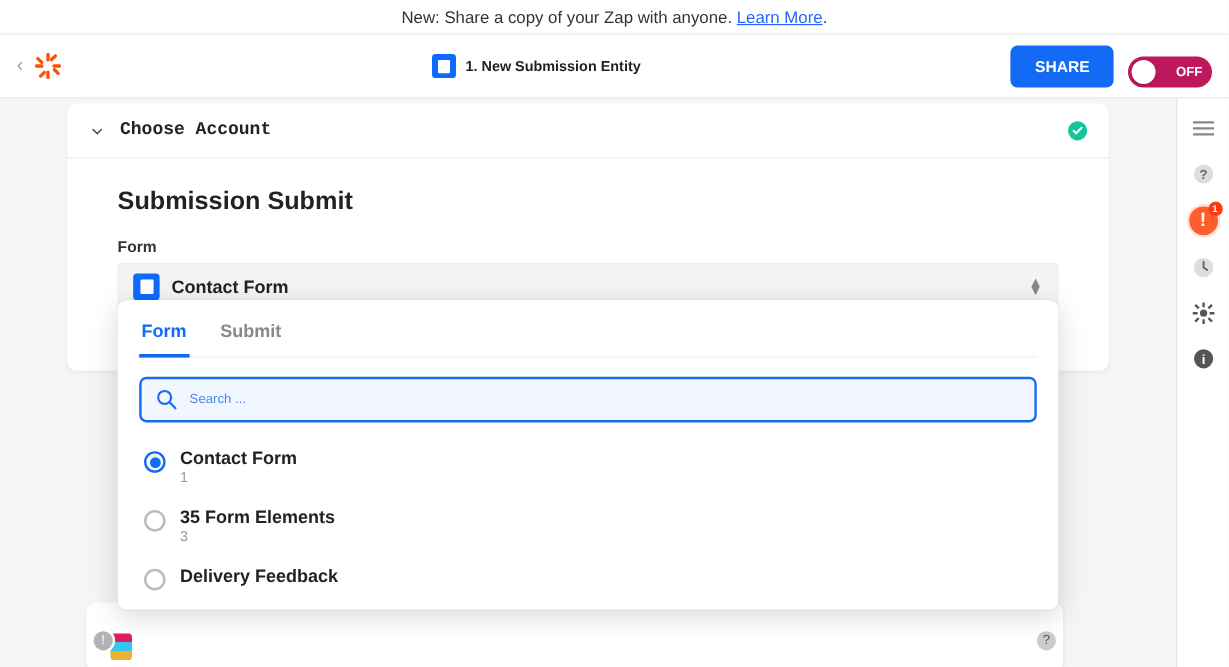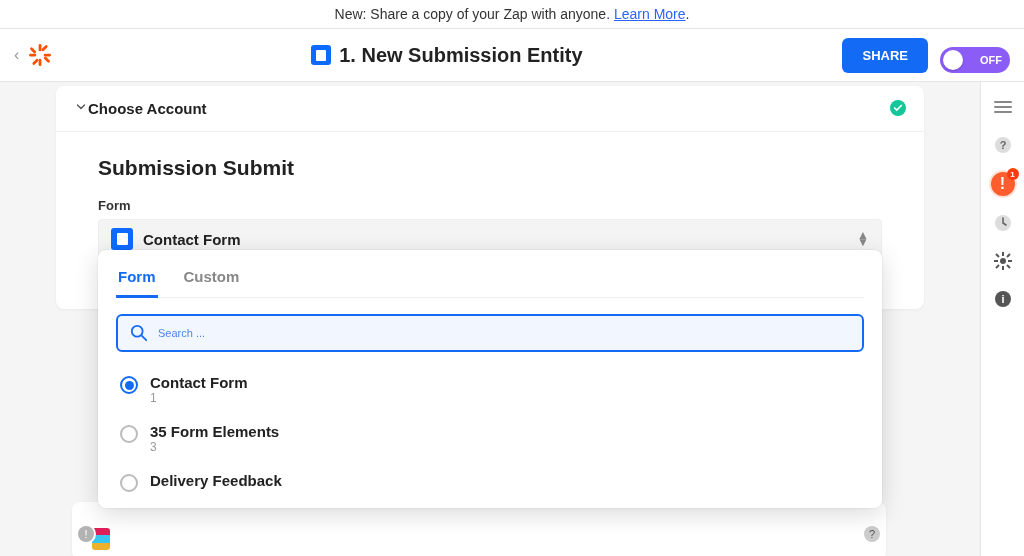--- a/index.html
+++ b/index.html
@@ -40,35 +40,35 @@
     }
     .step-icon {
       width: 20px; height: 20px;
       background: #0e6aff;
       border-radius: 3px;
       display: flex; align-items: center; justify-content: center;
     }
     .step-icon-inner {
       width: 10px; height: 11px; background: #fff; border-radius: 1px;
     }
-    .step-title { font-weight: 700; font-size: 20px; color: #222; }
+    .step-title { font-weight: 700; font-size: 12px; color: #222; }
     .topbar-right { display: flex; align-items: center; gap: 12px; }
     .share-btn {
       background: #136bf5;
       color: #fff;
       font-weight: 700;
       font-size: 13px;
       padding: 10px 20px;
       border: none;
       border-radius: 6px;
       cursor: pointer;
       text-align: center;
     }
     .toggle-wrap {
-      background: #8b5cf6;
+      background: #be185d;
       border-radius: 14px;
       width: 70px; height: 26px;
       display: flex; align-items: center;
       position: relative;
       padding: 0 8px 0 3px;
       margin-top: 10px;
     }
     .toggle-knob {
       width: 20px; height: 20px;
       background: #fff; border-radius: 50%;
@@ -118,23 +118,24 @@
       width:12px; height:12px; border-radius:50%;
       font-size:8px; display:flex; align-items:center; justify-content:center;
     }
     .card {
       background: #fff;
       margin: 0 56px;
       border-radius: 8px;
       box-shadow: 0 1px 3px rgba(0,0,0,0.05);
     }
     .acc-head {
-      display:flex; align-items:flex-start; 
+      display:flex; align-items:flex-end; gap:12px;
       padding: 14px 18px;
       border-bottom: 1px solid #eee;
+      font-family: Liberation Mono, monospace;
     }
     .acc-chev { color:#555; }
     .acc-title { font-weight:700; font-size:15px; color:#222; flex:1; }
     .acc-check {
       width:16px; height:16px; border-radius:50%;
       background:#13c79a; display:flex; align-items:center; justify-content:center;
     }
     .acc-check svg { width:10px; height:10px; }
     .card-body { padding: 24px 42px 50px; position:relative; }
     .section-title { font-weight:700; font-size:21px; color:#222; margin-bottom:18px; }
@@ -280,21 +281,21 @@
           <span class="dd-value">Contact Form</span>
           <span class="dd-sorter">
               <span>▲</span>
               <span>▼</span>
             </span>
         </div>
 
         <div class="dropdown-panel">
           <div class="dp-tabs">
             <div class="dp-tab active">Form</div>
-            <div class="dp-tab">Custom</div>
+            <div class="dp-tab">Submit</div>
           </div>
           <div class="dp-search">
             <svg viewBox="0 0 20 20">
                 <circle cx="8" cy="8" r="6" stroke="#136bf5" stroke-width="2" fill="none"></circle>
                 <line x1="13" y1="13" x2="18" y2="18" stroke="#136bf5" stroke-width="2" stroke-linecap="round"></line>
               </svg>
             <input type="text" placeholder="Search ..." style="">
           </div>
           <div class="dp-list" id="dp-list">
               <div class="dp-item">

